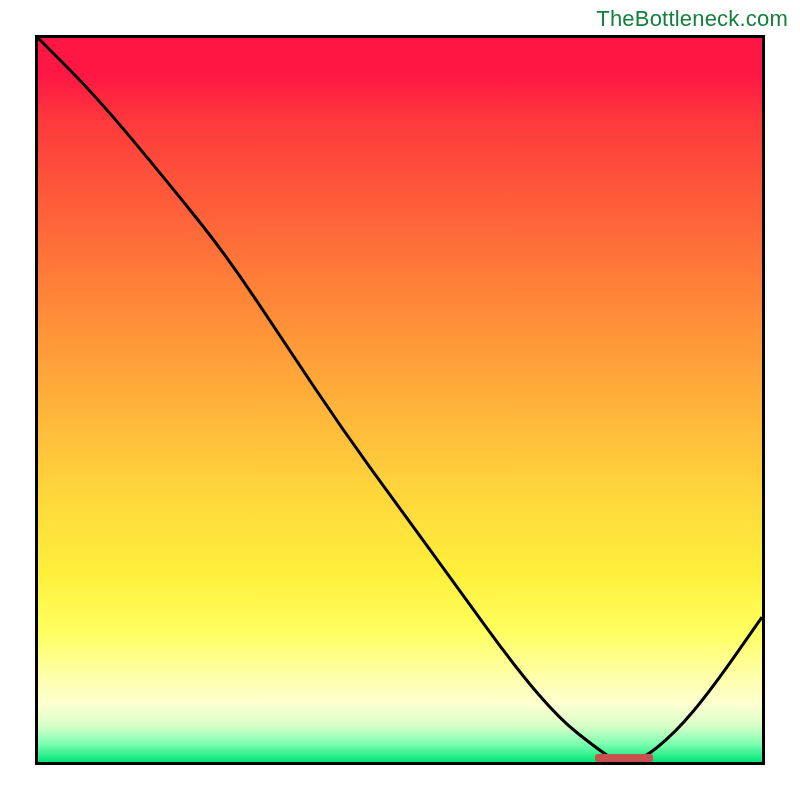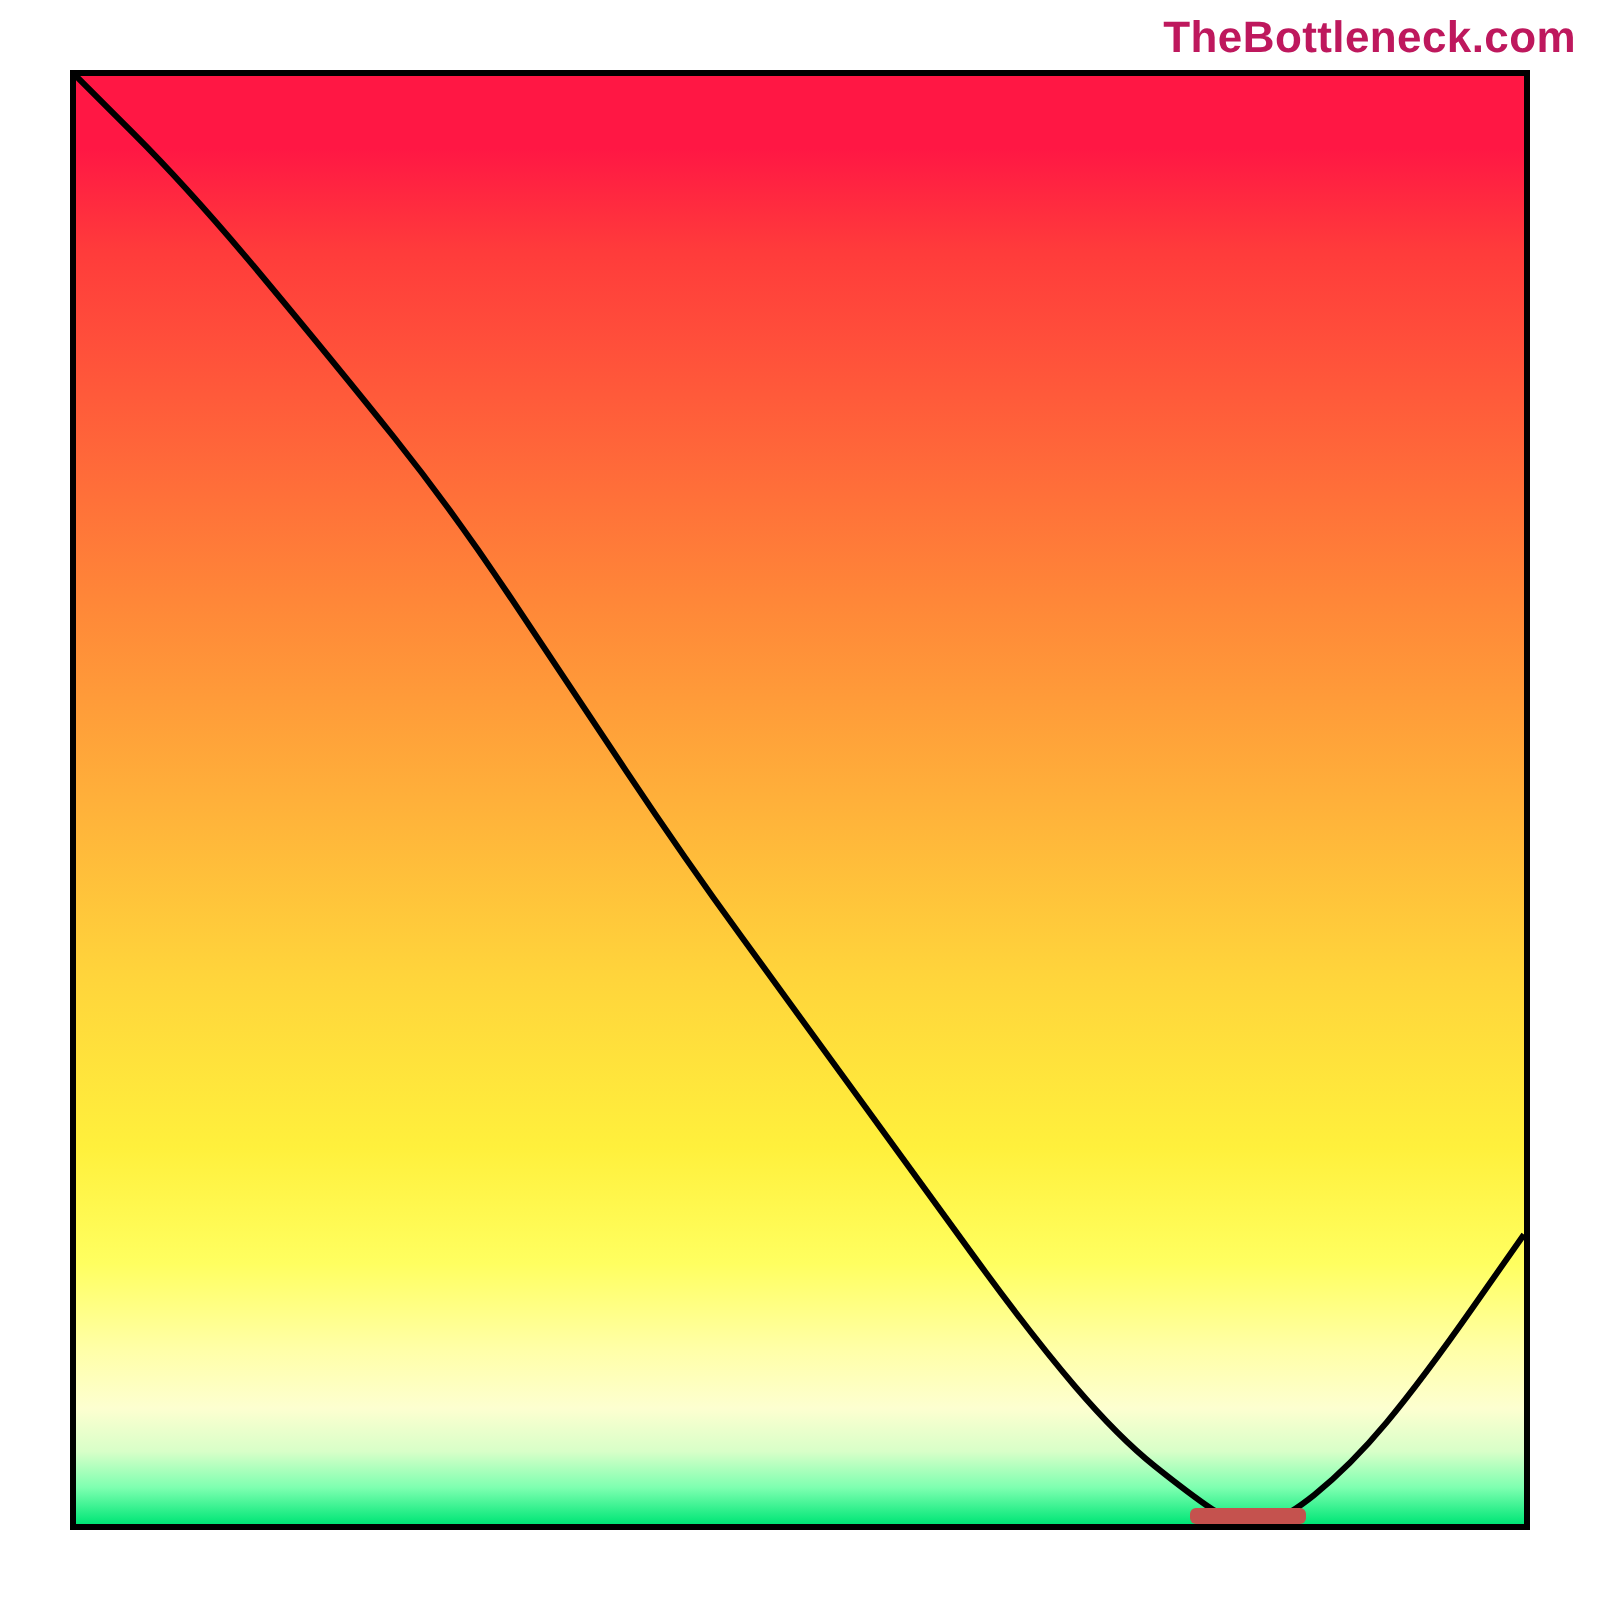--- a/index.html
+++ b/index.html
@@ -14,23 +14,23 @@
   .frame {
     position: relative;
     width: 800px;
     height: 800px;
     box-sizing: border-box;
   }
   .watermark {
     position: absolute;
     top: 6px;
     right: 12px;
-    color: #be185d;
+    color: #15803d;
     font-size: 22px;
-    font-weight: 700;
+    font-weight: 400;
     letter-spacing: 0.2px;
     user-select: none;
   }
   
   .plot {
     position: absolute;
     left: 35px;
     top: 35px;
     width: 730px;
     height: 730px;

